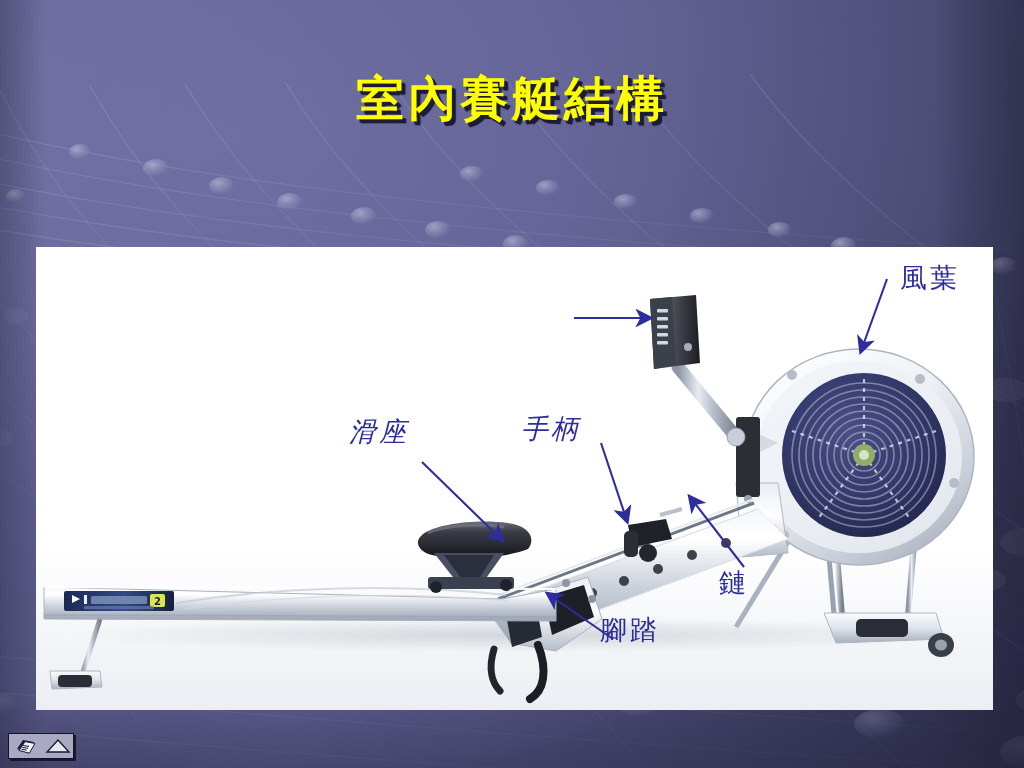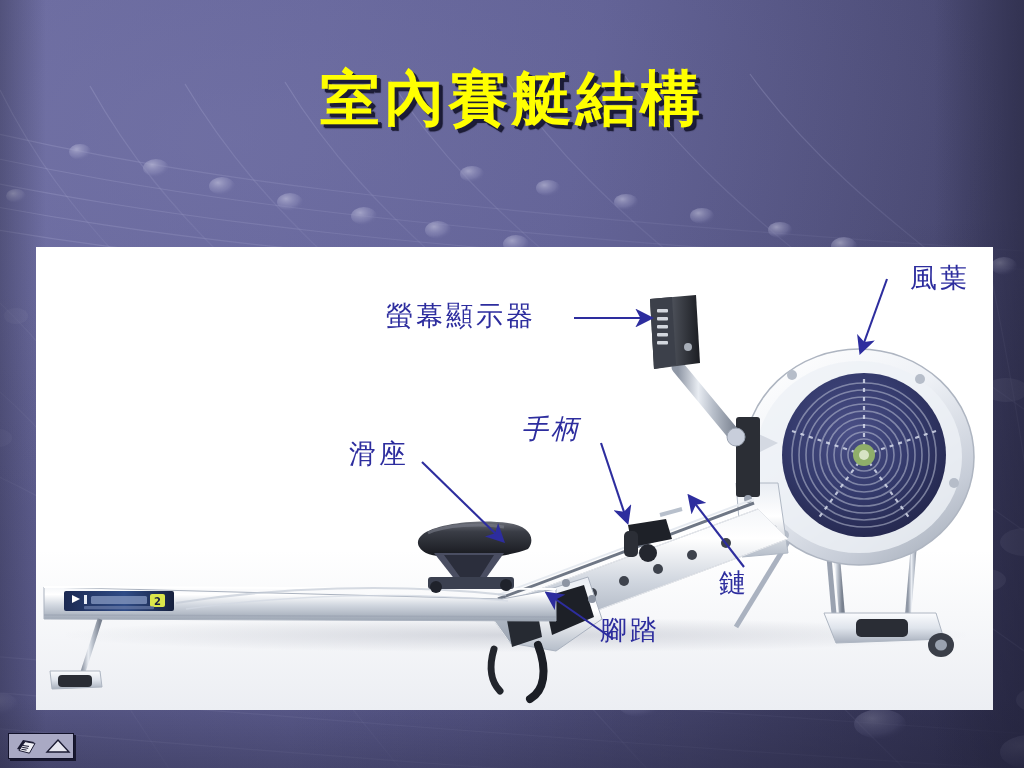--- a/index.html
+++ b/index.html
@@ -38,21 +38,21 @@
   .mesh-right { left: 930px; top: 280px; width: 180px;  height: 470px; opacity: 0.30; }
 
   
   #title {
     position: absolute;
     left: 0; right: 0;
     top: 62px;
     text-align: center;
     font-family: "DejaVu Sans", "Liberation Sans", sans-serif;
     font-weight: bold;
-    font-size: 60px;
+    font-size: 48px;
     line-height: 72px;
     letter-spacing: 4px;
     color: #ffff00;
     text-shadow:
       3px 3px 0 #1c1c38,
       4px 4px 1px rgba(10,10,28,0.85);
     white-space: nowrap;
   }
 
   
@@ -82,23 +82,23 @@
   .callout {
     position: absolute;
     color: #2d2d9e;
     font-family: "DejaVu Sans", "Liberation Sans", sans-serif;
     font-size: 27px;
     line-height: 32px;
     letter-spacing: 3px;
     white-space: nowrap;
   }
   #lbl-monitor { left: 386px; top: 300px; }
-  #lbl-fan     { left: 900px; top: 262px; margin-left: 10px; }
+  #lbl-fan     { left: 900px; top: 262px; }
   #lbl-handle  { left: 521px; top: 413px; font-style: italic; }
-  #lbl-seat    { left: 349px; top: 438px; }
+  #lbl-seat    { left: 349px; top: 416px; font-style: italic; }
   #lbl-chain   { left: 719px; top: 567px; }
   #lbl-foot    { left: 600px; top: 614px; }
 
   #arrows { position: absolute; inset: 0; pointer-events: none; }
 
   
   #mini-toolbar {
     position: absolute;
     left: 8px;
     top: 733px;
@@ -443,21 +443,20 @@
         <path d="M538 71 L614 71"></path>
         <path d="M851 32 L825 104"></path>
         <path d="M565 196 L591 274"></path>
         <path d="M386 215 L466 293"></path>
         <path d="M708 320 L654 250"></path>
         <path d="M577 392 L512 347"></path>
       </g>
     </svg>
   </div>
 
-  <div class="callout" id="lbl-monitor">螢幕顯示器</div>
   <div class="callout" id="lbl-fan">風葉</div>
   <div class="callout" id="lbl-handle">手柄</div>
   <div class="callout" id="lbl-seat">滑座</div>
   <div class="callout" id="lbl-chain">鏈</div>
   <div class="callout" id="lbl-foot">腳踏</div>
 
   <div id="mini-toolbar">
     <div class="tb-btn">
       <svg width="22" height="18" viewBox="0 0 22 18">
         <path d="M2 12 L8 3 L19 5 L13 15 Z" fill="#1a1a32"></path>

